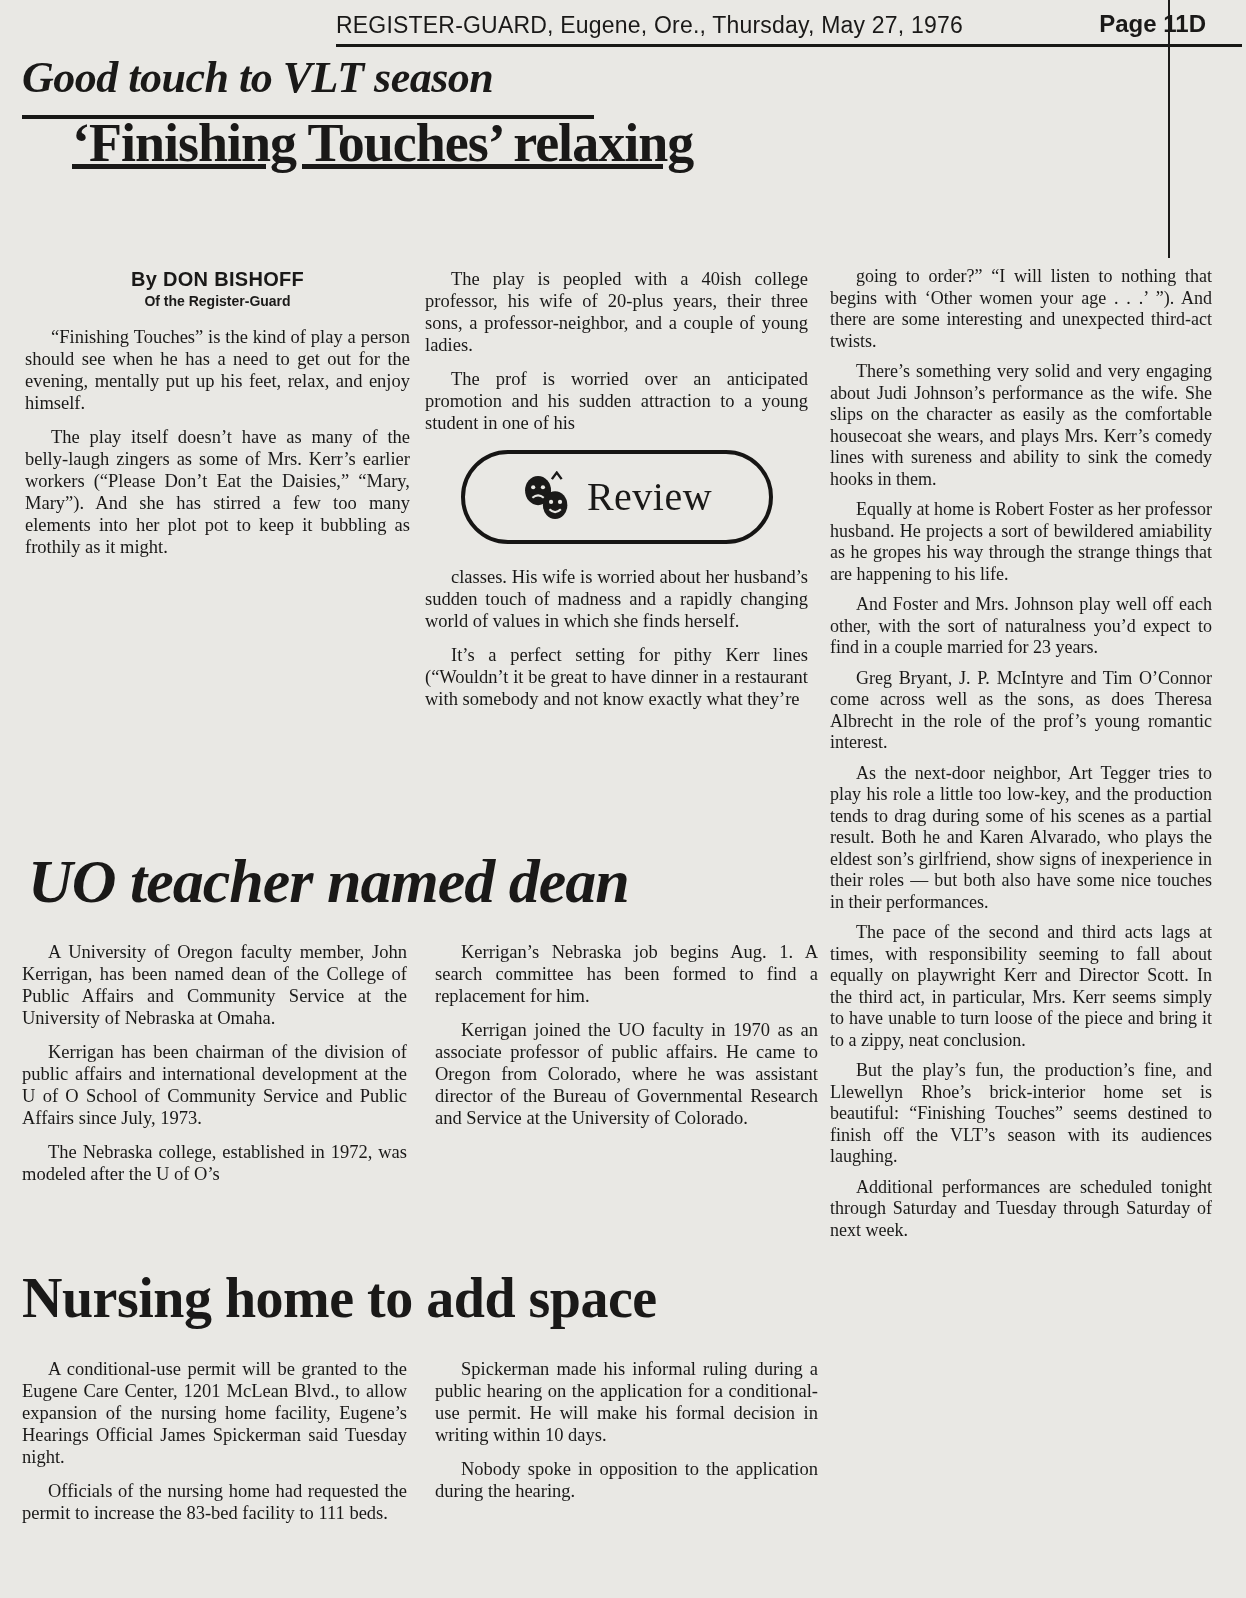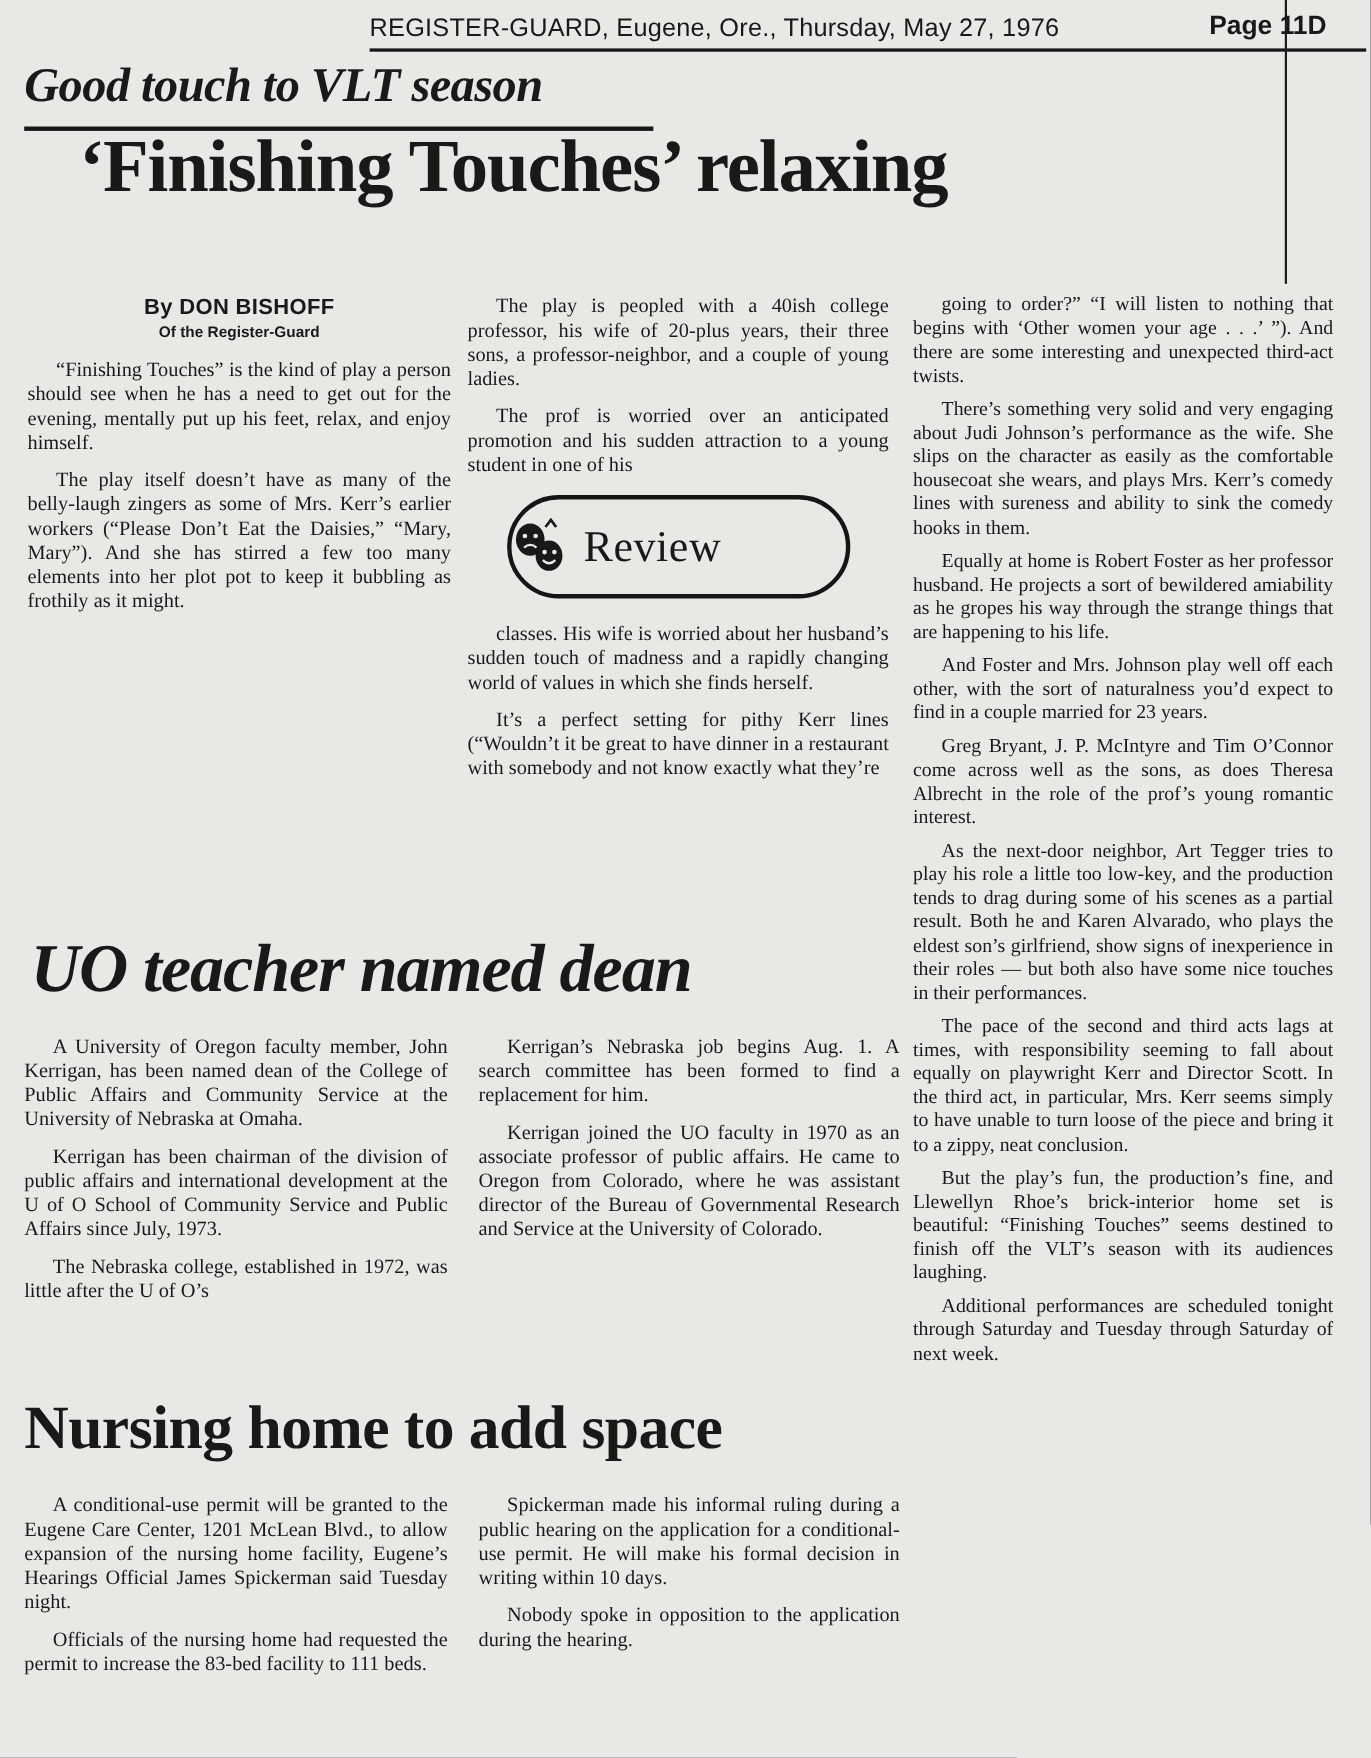--- a/index.html
+++ b/index.html
@@ -36,43 +36,44 @@
   .kicker {
     position:absolute; left:22px; top:52px;
     width:572px;
     font-size:44px; font-weight:bold; font-style:italic;
     letter-spacing:-0.5px;
     padding-bottom:12px;
     border-bottom:4px solid #181816;
   }
   .main-headline {
     position:absolute; left:72px; top:112px; width:1130px;
-    font-size:68px; font-weight:bold; letter-spacing:-1px;
+    font-size:54px; font-weight:bold; letter-spacing:-1px;
     white-space:nowrap;
+    text-decoration:underline;
   }
   
   .body-col {
     position:absolute;
     font-size:18.5px; line-height:22px;
     text-align:justify;
   }
   .body-col p, .two-col p { text-indent:26px; margin:0 0 12px 0; }
   .col1 { left:25px;  top:268px; width:385px; }
   .col2 { left:425px; top:268px; width:383px; }
   .col3 { left:830px; top:266px; width:382px; font-size:18px; line-height:21.5px; }
   .col3 p { margin-bottom:9px; }
   .byline { text-align:center; font-family:"Liberation Sans", sans-serif; font-weight:bold; margin-bottom:14px; }
   .byline-name { display:block; font-size:20px; letter-spacing:0.3px; }
   .byline-org  { display:block; font-size:14px;text-align:center; }
   
   .review-badge {
     width:312px; height:94px;
     margin:16px auto 22px auto;
     border:4px solid #161514; border-radius:48px;
-    display:flex; align-items:center; justify-content:flex-start; gap:14px;
+    display:flex; align-items:center; justify-content:center; gap:14px;
   }
   .review-badge .label { font-size:40px; letter-spacing:0.5px; }
   
   .section { position:absolute; left:22px; width:794px; }
   .dean    { top:846px; }
   .nursing { top:1266px; }
   .dean .section-headline {
     font-size:62px; font-weight:bold; font-style:italic;
     letter-spacing:-1px; margin:0 0 24px 6px;
   }
@@ -149,21 +150,21 @@
         </div>
     </div>
   </div>
 
   <div class="section dean">
     <h2 class="section-headline">UO teacher named dean</h2>
     <div class="two-col">
       <div>
           <p>A University of Oregon faculty member, John Kerrigan, has been named dean of the College of Public Affairs and Community Service at the University of Nebraska at Omaha.</p>
           <p>Kerrigan has been chairman of the division of public affairs and international development at the U of O School of Community Service and Public Affairs since July, 1973.</p>
-          <p>The Nebraska college, established in 1972, was little after the U of O’s</p>
+          <p>The Nebraska college, established in 1972, was modeled after the U of O’s</p>
         </div>
       <div>
           <p>Kerrigan’s Nebraska job begins Aug. 1. A search committee has been formed to find a replacement for him.</p>
           <p>Kerrigan joined the UO faculty in 1970 as an associate professor of public affairs. He came to Oregon from Colorado, where he was assistant director of the Bureau of Governmental Research and Service at the University of Colorado.</p>
         </div>
     </div>
   </div>
 
   <div class="section nursing">
     <h2 class="section-headline">Nursing home to add space</h2>

